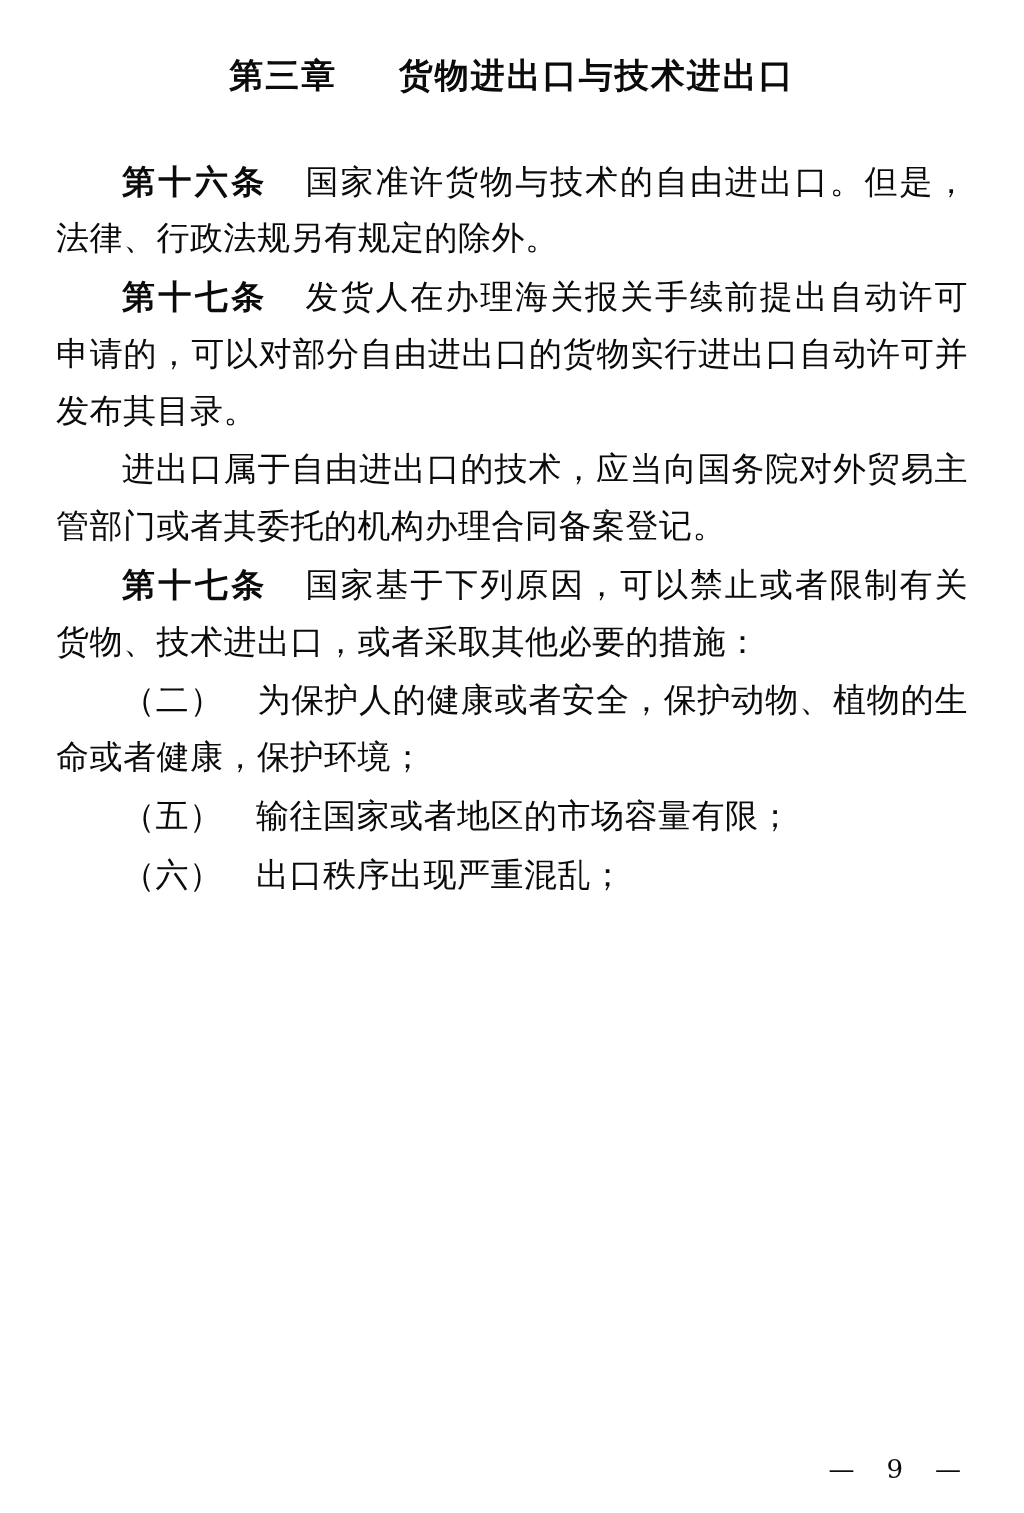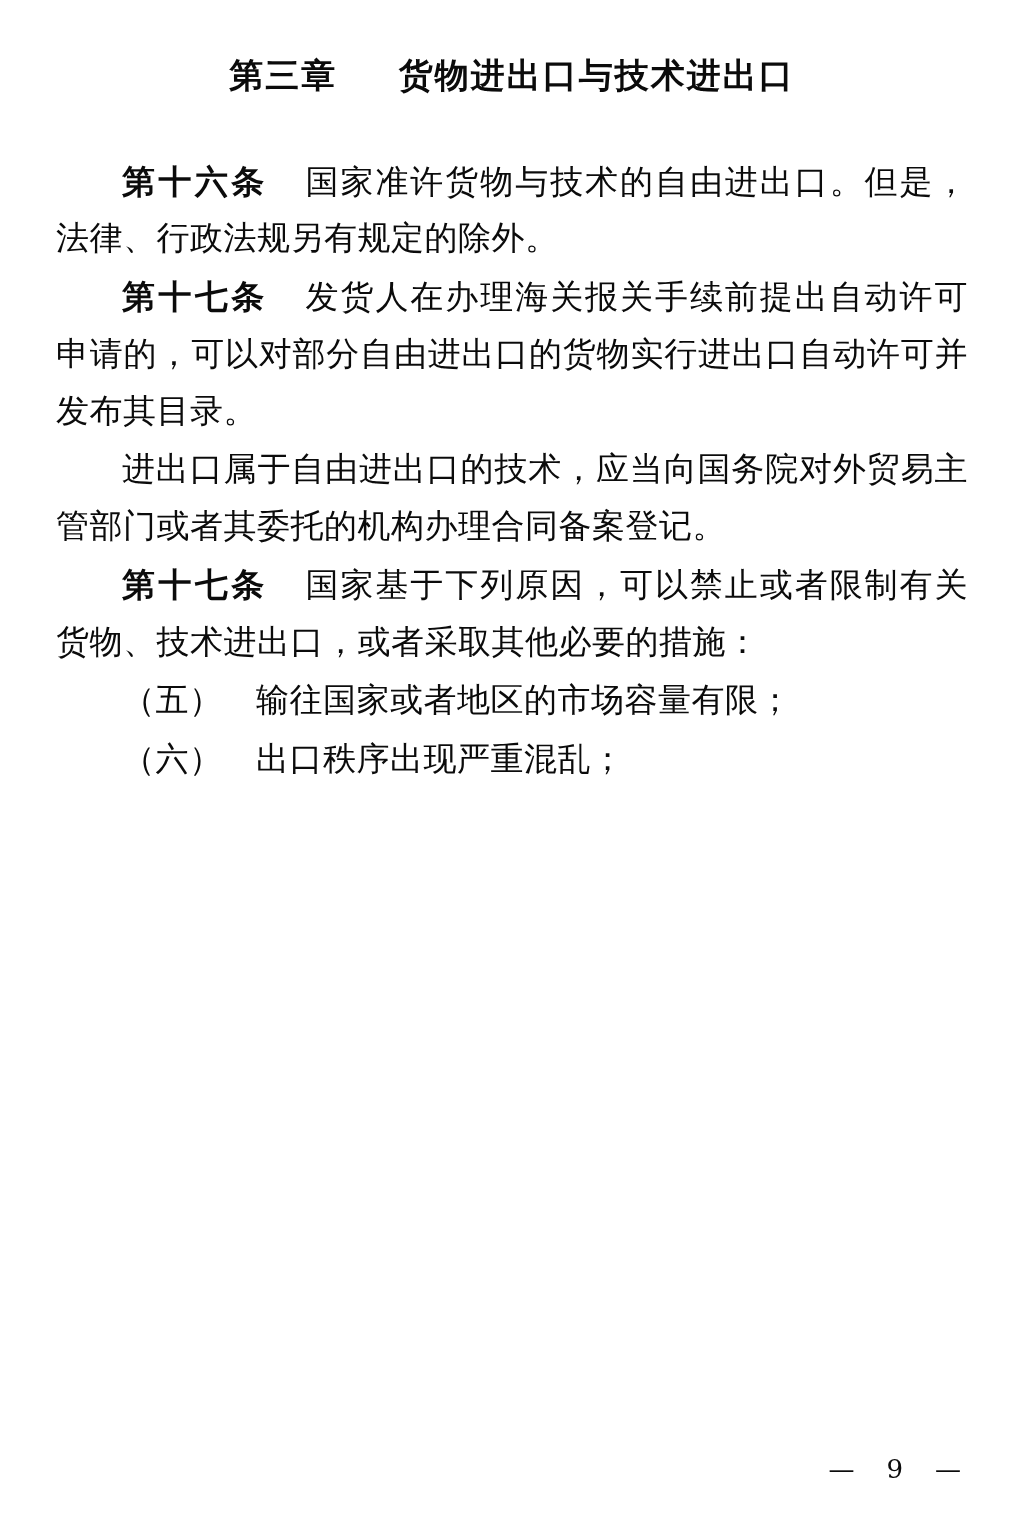--- a/index.html
+++ b/index.html
@@ -88,20 +88,23 @@
 
     <p class="para">
       <span>进出口属于自由进出口的技术，应当向国务院对外贸易主管部门或者其委托的机构办理合同备案登记。</span>
     </p>
 
     <p class="para">
       <span class="art-no">第十七条</span><span class="art-gap"></span><span>国家基于下列原因，可以禁止或者限制有关货物、技术进出口，或者采取其他必要的措施：</span>
     </p>
 
 
+    <p class="para">
+      <span>（二）　为保护人的健康或者安全，保护动物、植物的生命或者健康，保护环境；</span>
+    </p>
 
 
 
     <p class="para">
       <span>（五）　输往国家或者地区的市场容量有限；</span>
     </p>
 
     <p class="para">
       <span>（六）　出口秩序出现严重混乱；</span>
     </p>

